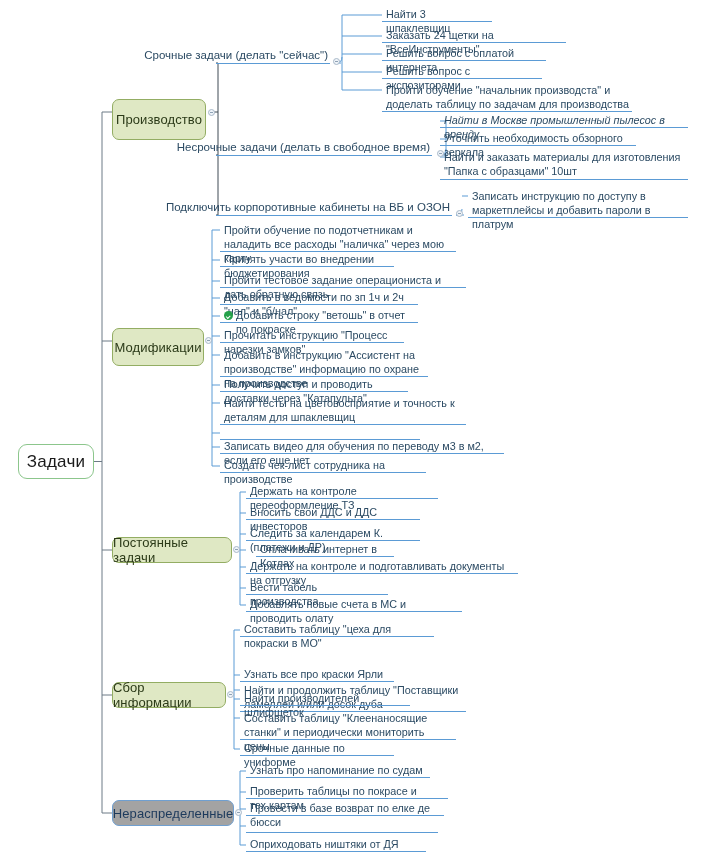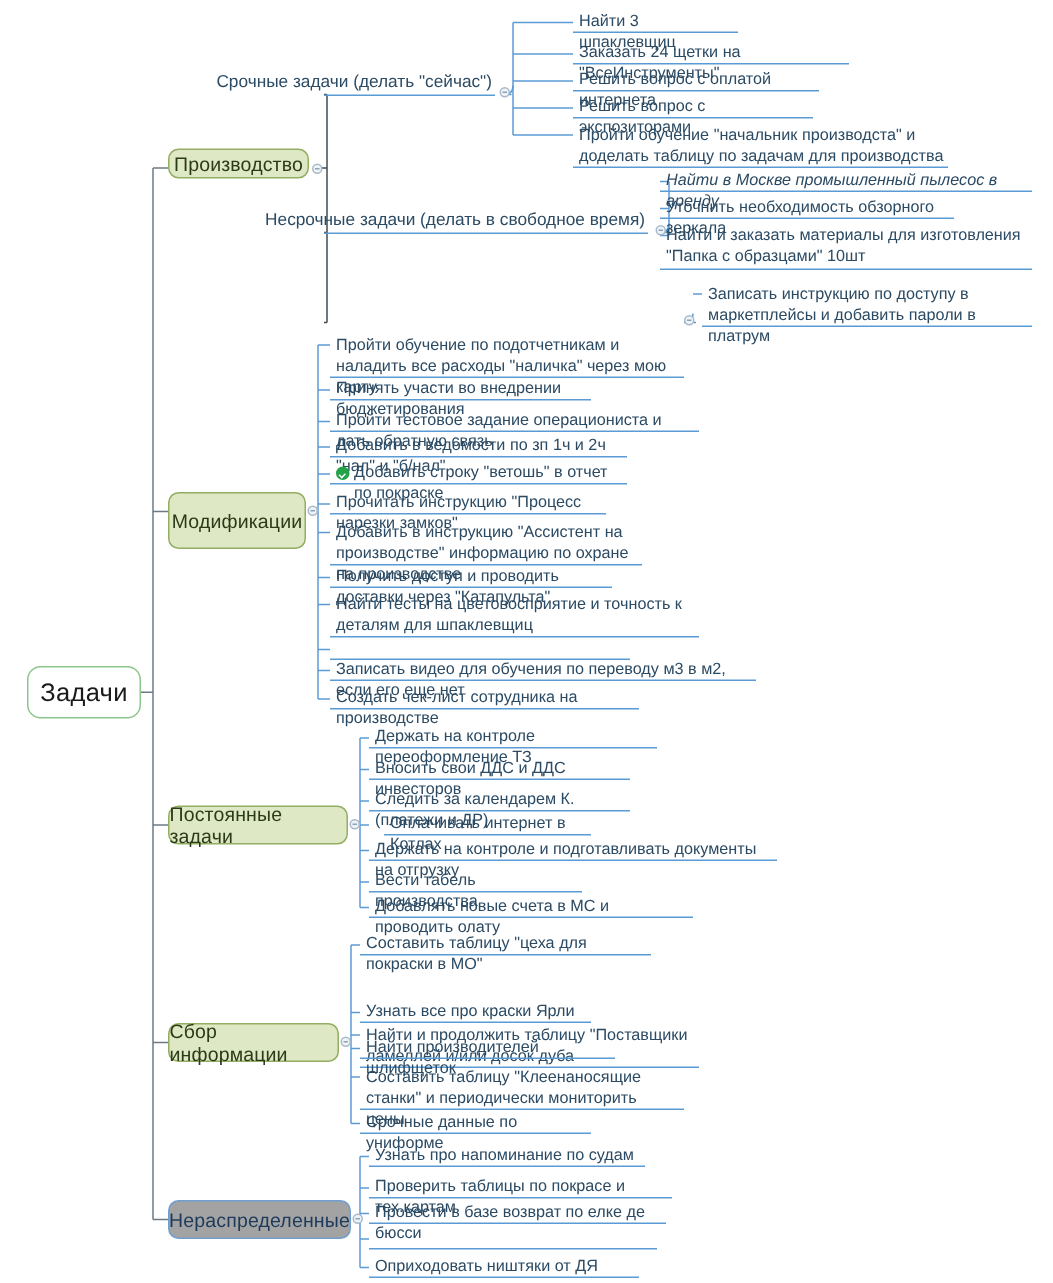--- a/index.html
+++ b/index.html
@@ -135,21 +135,21 @@
       <path d="M 102 813 H 112" fill="none" stroke="#6d7a86" stroke-width="1"></path>
       <path d="M 236 813 H 240" fill="none" stroke="#5b9bd5" stroke-width="1"></path>
       <path d="M 240 771 V 845" fill="none" stroke="#5b9bd5" stroke-width="1"></path>
       <path d="M 240 771 H 246" fill="none" stroke="#5b9bd5" stroke-width="1"></path>
       <path d="M 240 792 H 246" fill="none" stroke="#5b9bd5" stroke-width="1"></path>
       <path d="M 240 809 H 246" fill="none" stroke="#5b9bd5" stroke-width="1"></path>
       <path d="M 240 826 H 246" fill="none" stroke="#5b9bd5" stroke-width="1"></path>
       <path d="M 240 845 H 246" fill="none" stroke="#5b9bd5" stroke-width="1"></path>
     </svg>
 <div class="node root" style="left: 18px; top: 444px; width: 76px; height: 35px;">Задачи</div>
-    <div class="node branch" style="left: 112px; top: 99px; width: 94px; height: 20px;">Производство</div>
+    <div class="node branch" style="left: 112px; top: 99px; width: 94px; height: 41px;">Производство</div>
     <div class="knob" style="left: 208px; top: 108.5px; width: 7px; height: 7px;"></div>
     <div class="sub" style="justify-content: flex-end; left: 216px; top: 49px; width: 114px; height: 15px;">Срочные задачи (делать "сейчас")</div>
     <div class="knob" style="left: 333px; top: 58px; width: 7px; height: 7px;"></div>
     <div class="leaf" style="left: 382px; top: 8px; width: 110px; height: 14px;">
       <span class="txt">Найти 3 шпаклевщиц</span>
     </div>
     <div class="leaf" style="left: 382px; top: 29px; width: 184px; height: 14px;">
       <span class="txt">Заказать 24 щетки на "ВсеИнструменты"</span>
     </div>
     <div class="leaf" style="left: 382px; top: 47px; width: 164px; height: 14px;">
@@ -165,20 +165,21 @@
     <div class="knob" style="left: 437px; top: 150px; width: 7px; height: 7px;"></div>
     <div class="leaf" style="left: 440px; top: 114px; width: 248px; height: 14px; font-style: italic;">
       <span class="txt">Найти в Москве промышленный пылесос в аренду</span>
     </div>
     <div class="leaf" style="left: 440px; top: 132px; width: 196px; height: 14px;">
       <span class="txt">Уточнить необходимость обзорного зеркала</span>
     </div>
     <div class="leaf two" style="left: 440px; top: 150px; width: 248px; height: 30px;">
       <span class="txt">Найти и заказать материалы для изготовления "Папка с образцами" 10шт</span>
     </div>
+    <div class="sub" style="justify-content: flex-end; left: 216px; top: 201px; width: 236px; height: 15px;">Подключить корпоротивные кабинеты на ВБ  и ОЗОН</div>
     <div class="knob" style="left: 456px; top: 210px; width: 7px; height: 7px;"></div>
     <div class="leaf two" style="left: 468px; top: 189px; width: 220px; height: 29px;">
       <span class="txt">Записать инструкцию по доступу в маркетплейсы и добавить пароли в платрум</span>
     </div>
     <div class="node branch" style="left: 112px; top: 328px; width: 92px; height: 38px;">Модификации</div>
     <div class="knob" style="left: 205px; top: 337px; width: 7px; height: 7px;"></div>
     <div class="leaf two" style="left: 220px; top: 223px; width: 236px; height: 29px;">
       <span class="txt">Пройти обучение по подотчетникам и наладить все расходы "наличка" через мою карту</span>
     </div>
     <div class="leaf" style="left: 220px; top: 253px; width: 174px; height: 14px;">

